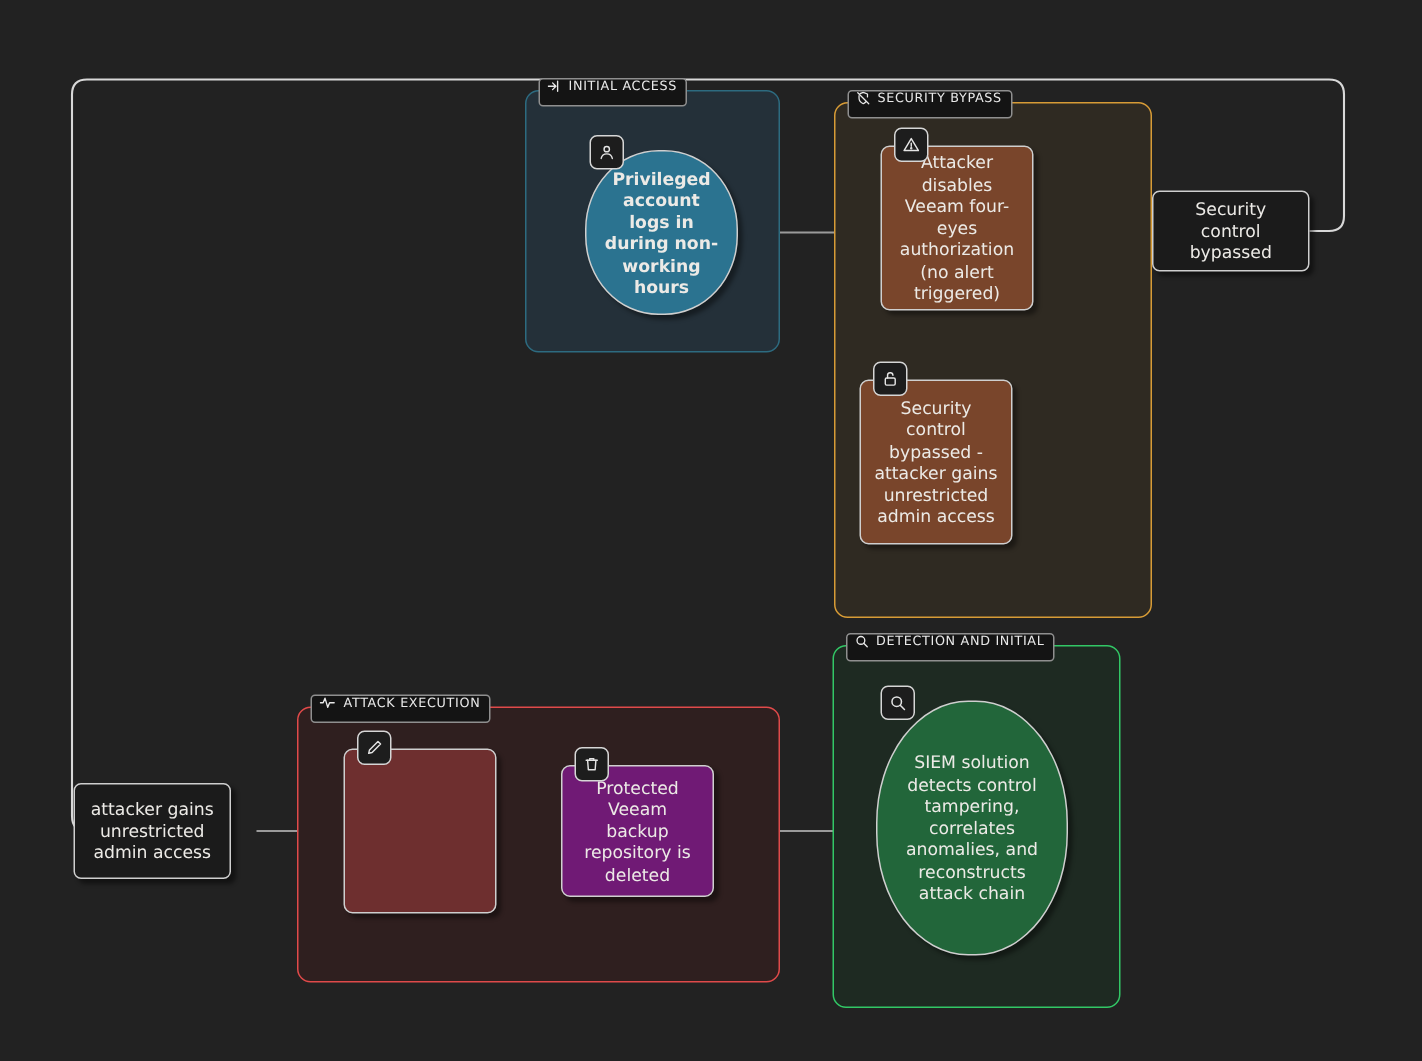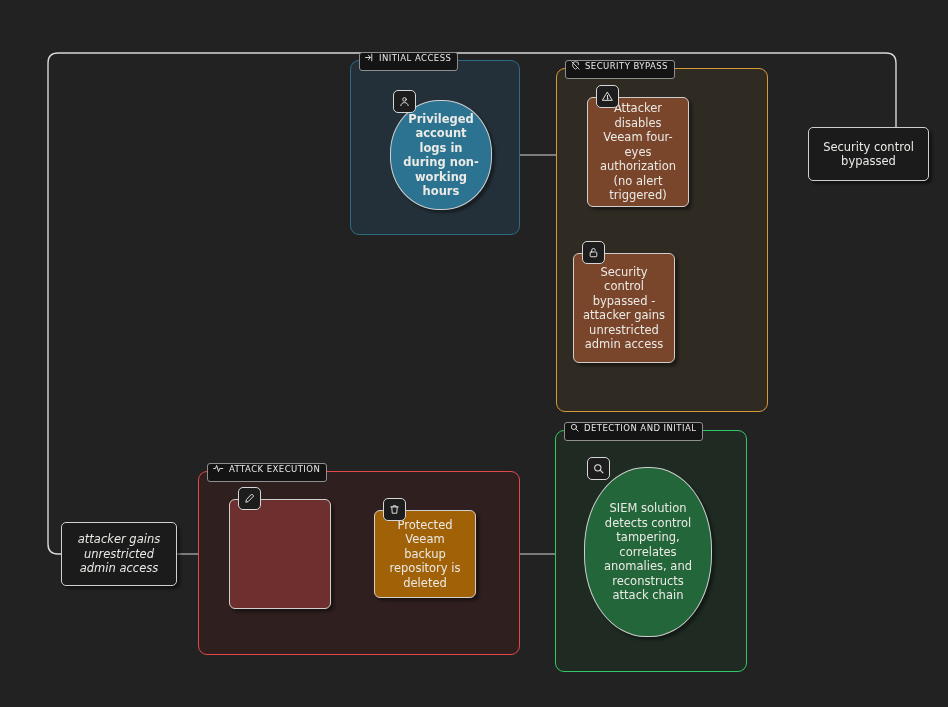--- a/index.html
+++ b/index.html
@@ -190,39 +190,39 @@
       <span>
         <svg width="11" height="11" viewBox="0 0 16 16" fill="none" stroke="#e4e4e4" stroke-width="1.4" stroke-linecap="round" stroke-linejoin="round">
           <rect x="3.2" y="7.2" width="9.6" height="7" rx="1.3"></rect>
           <path d="M5.4 7.2V4.9A2.6 2.6 0 0 1 10.6 4.6"></path>
         </svg>
       </span>
     </div>
     <span class="node-text">Security control bypassed - attacker gains unrestricted admin access</span>
   </div>
 
-  <div class="node plain" style="left:808px;top:127px;width:121px;height:54px;">
+  <div class="node plain" style="left:768px;top:127px;width:105px;height:54px;">
     <span class="node-text">Security control bypassed</span>
   </div>
 
-  <div class="node plain" style="left:61px;top:522px;width:116px;height:64px;font-style:italic;">
+  <div class="node plain" style="left:49px;top:522px;width:105px;height:64px;">
     <span class="node-text">attacker gains unrestricted admin access</span>
   </div>
 
   <div class="node rect" style="left:229px;top:499px;width:102px;height:110px;background:#6e2f2f;">
     <div class="node-badge">
       <span>
         <svg width="11" height="11" viewBox="0 0 16 16" fill="none" stroke="#e4e4e4" stroke-width="1.4" stroke-linecap="round" stroke-linejoin="round">
           <path d="M11.6 1.9l2.5 2.5-8.2 8.2-3.3.8.8-3.3z"></path>
         </svg>
       </span>
     </div>
   </div>
 
-  <div class="node rect" style="left:374px;top:510px;width:102px;height:88px;background:#a16207;">
+  <div class="node rect" style="left:374px;top:510px;width:102px;height:88px;background:#701a75;">
     <div class="node-badge">
       <span>
         <svg width="11" height="11" viewBox="0 0 16 16" fill="none" stroke="#e4e4e4" stroke-width="1.4" stroke-linecap="round" stroke-linejoin="round">
           <path d="M2.6 4.2h10.8"></path>
             <path d="M6 4.2V2.6h4v1.6"></path>
           <path d="M4 4.2l.7 9.2h6.6l.7-9.2"></path>
         </svg>
       </span>
     </div>
     <span class="node-text">Protected Veeam backup repository is deleted</span>

